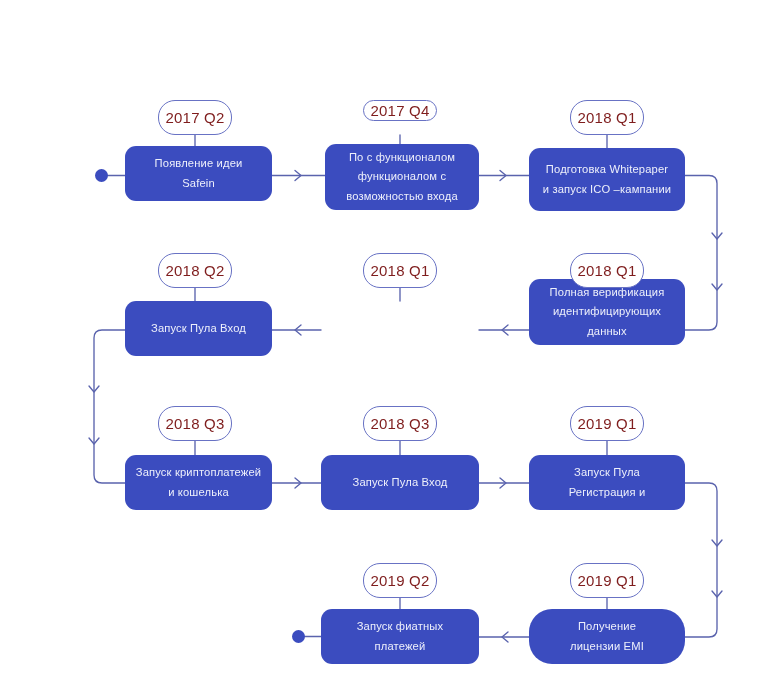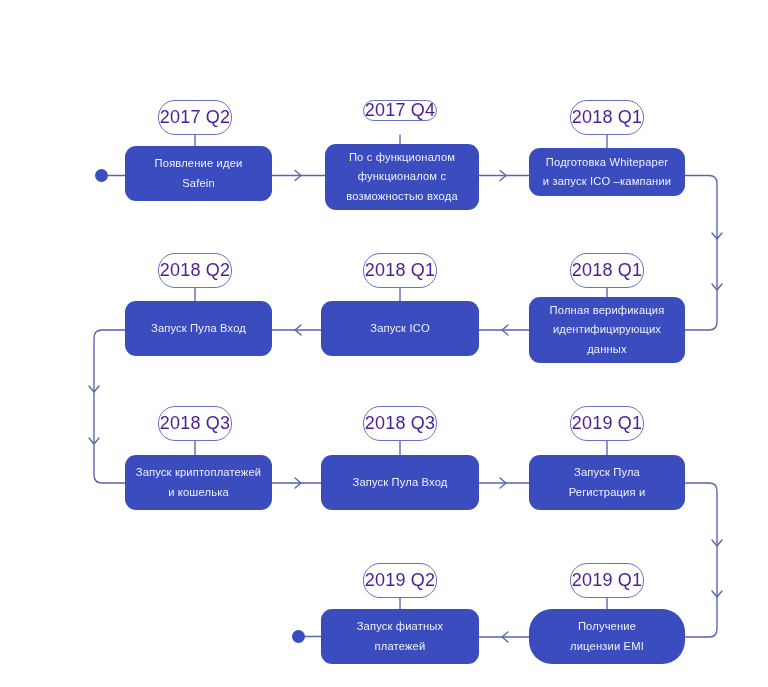--- a/index.html
+++ b/index.html
@@ -43,22 +43,22 @@
   }
   .pill {
     position: absolute;
     box-sizing: border-box;
     background: #ffffff;
     border: 1.15px solid #6872c4;
     border-radius: 17px;
     display: flex;
     align-items: center;
     justify-content: center;
-    color: #4c1d95;
-    font-size: 18px;
+    color: #7f1d1d;
+    font-size: 15px;
     letter-spacing: 0.2px;
     z-index: 4;
   }
   .dot {
     position: absolute;
     width: 13px;
     height: 13px;
     border-radius: 50%;
     background: #3b4cbf;
     z-index: 5;
@@ -121,33 +121,30 @@
 
 <div class="pill" style="left: 158px; top: 100px; width: 74px; height: 35px;">2017 Q2</div>
     <div class="node" style="left: 125px; top: 146px; width: 147px; height: 55px;">
       <div><span>Появление идеи</span><br><span>Safein</span></div>
     </div>
     <div class="pill" style="left: 363px; top: 100px; width: 74px; height: 21px;">2017 Q4</div>
     <div class="node" style="left: 325px; top: 144px; width: 154px; height: 66px;">
       <div><span>По с функционалом</span><br><span>функционалом с</span><br><span>возможностью входа</span></div>
     </div>
     <div class="pill" style="left: 570px; top: 100px; width: 74px; height: 35px;">2018 Q1</div>
-    <div class="node" style="left: 529px; top: 148px; width: 156px; height: 48px;">
+    <div class="node" style="left: 529px; top: 148px; width: 156px; height: 63px;">
       <div><span>Подготовка Whitepaper</span><br><span>и запуск ICO –кампании</span></div>
     </div>
     <div class="pill" style="left: 158px; top: 253px; width: 74px; height: 35px;">2018 Q2</div>
     <div class="node" style="left: 125px; top: 301px; width: 147px; height: 55px;">
       <div><span>Запуск Пула Вход</span></div>
     </div>
     <div class="pill" style="left: 363px; top: 253px; width: 74px; height: 35px;">2018 Q1</div>
-    <div class="node" style="left: 321px; top: 301px; width: 158px; height: 55px;">
-      <div><span>Запуск ICO</span></div>
-    </div>
     <div class="pill" style="left: 570px; top: 253px; width: 74px; height: 35px;">2018 Q1</div>
-    <div class="node" style="left: 529px; top: 297px; width: 156px; height: 66px;">
+    <div class="node" style="left: 529px; top: 279px; width: 156px; height: 66px;">
       <div><span>Полная верификация</span><br><span>идентифицирующих</span><br><span>данных</span></div>
     </div>
     <div class="pill" style="left: 158px; top: 406px; width: 74px; height: 35px;">2018 Q3</div>
     <div class="node" style="left: 125px; top: 455px; width: 147px; height: 55px;">
       <div><span>Запуск криптоплатежей</span><br><span>и кошелька</span></div>
     </div>
     <div class="pill" style="left: 363px; top: 406px; width: 74px; height: 35px;">2018 Q3</div>
     <div class="node" style="left: 321px; top: 455px; width: 158px; height: 55px;">
       <div><span>Запуск Пула Вход</span></div>
     </div>

